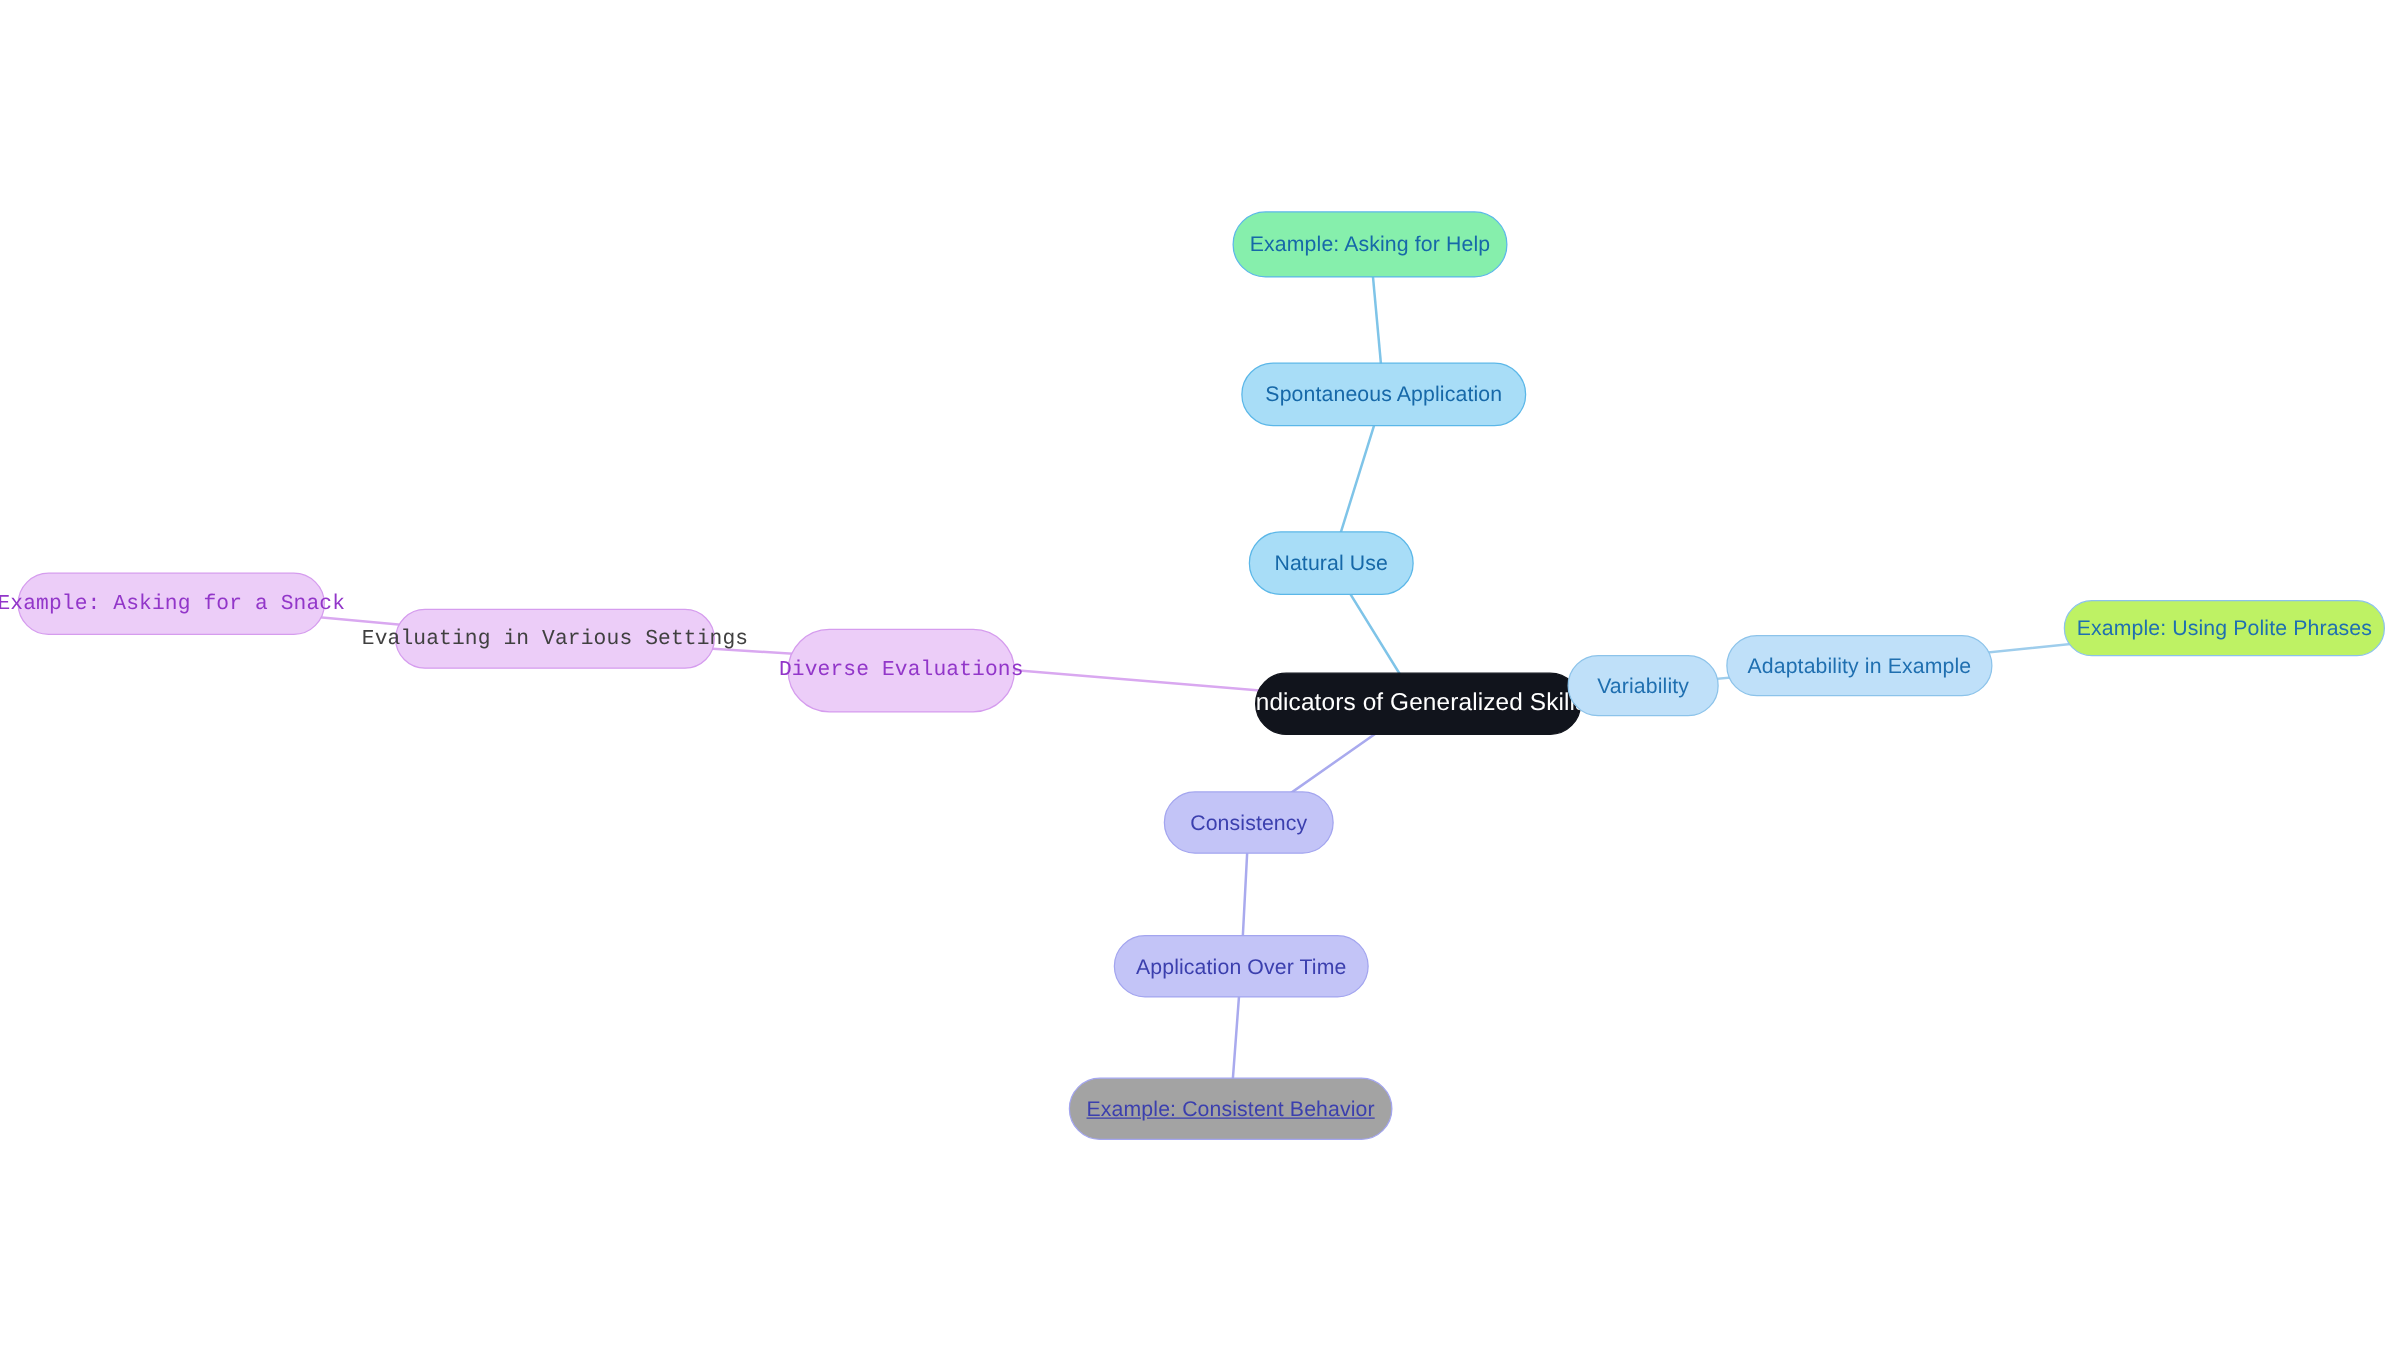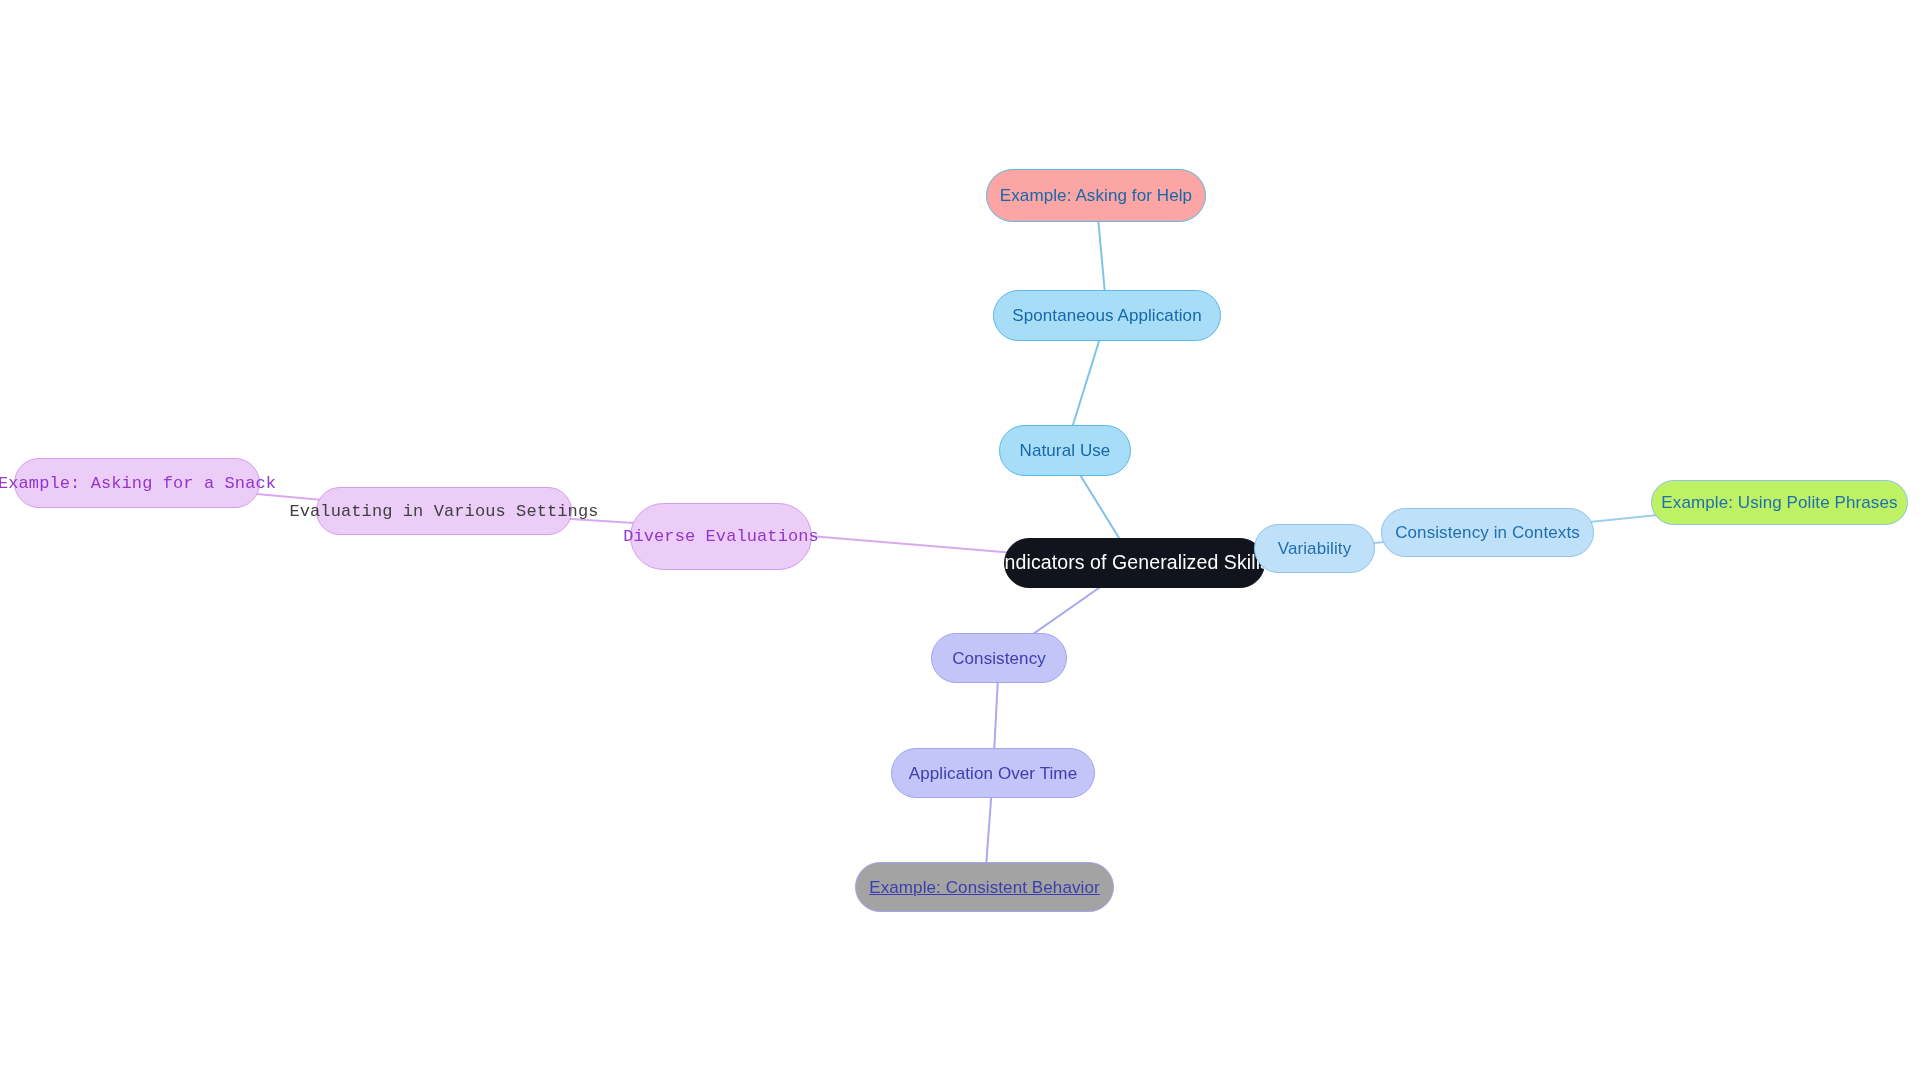--- a/index.html
+++ b/index.html
@@ -97,28 +97,28 @@
   <div id="nodes">
       <div class="node n-root" style="left: 1004px; top: 538px; width: 261px; height: 50px; background: rgb(17, 20, 28); color: rgb(255, 255, 255); font-size: 19.5px;">
         <span class="node-label">Indicators of Generalized Skills</span>
       </div>
       <div class="node b-blue" style="left: 999px; top: 425px; width: 132px; height: 51px; background: rgb(168, 221, 247); border-color: rgb(91, 183, 232); color: rgb(22, 104, 168); font-size: 17px;">
         <span class="node-label">Natural Use</span>
       </div>
       <div class="node b-blue" style="left: 993px; top: 290px; width: 228px; height: 51px; background: rgb(168, 221, 247); border-color: rgb(91, 183, 232); color: rgb(22, 104, 168); font-size: 17px; align-items: center;">
         <span class="node-label">Spontaneous Application</span>
       </div>
-      <div class="node b-blue" style="left: 986px; top: 169px; width: 220px; height: 53px; background: #fca5a5; border-color: rgb(91, 183, 232); color: rgb(22, 104, 168); font-size: 17px;">
+      <div class="node b-blue" style="left: 986px; top: 169px; width: 220px; height: 53px; background: #86efac; border-color: rgb(91, 183, 232); color: rgb(22, 104, 168); font-size: 17px;">
         <span class="node-label">Example: Asking for Help</span>
       </div>
       <div class="node b-blue-soft" style="left: 1254px; top: 524px; width: 121px; height: 49px; background: rgb(191, 224, 249); border-color: rgb(140, 195, 234); color: rgb(31, 111, 176); font-size: 17px;">
         <span class="node-label">Variability</span>
       </div>
       <div class="node b-blue-soft" style="left: 1381px; top: 508px; width: 213px; height: 49px; background: rgb(191, 224, 249); border-color: rgb(140, 195, 234); color: rgb(31, 111, 176); font-size: 17px;">
-        <span class="node-label">Consistency in Contexts</span>
+        <span class="node-label">Adaptability in Example</span>
       </div>
       <div class="node b-blue-soft" style="left: 1651px; top: 480px; width: 257px; height: 45px; background: #bef264; border-color: rgb(140, 195, 234); color: rgb(31, 111, 176); font-size: 17px;">
         <span class="node-label">Example: Using Polite Phrases</span>
       </div>
       <div class="node b-purple" style="left: 931px; top: 633px; width: 136px; height: 50px; background: rgb(195, 196, 247); border-color: rgb(163, 165, 239); color: rgb(59, 63, 174); font-size: 17px;">
         <span class="node-label">Consistency</span>
       </div>
       <div class="node b-purple" style="left: 891px; top: 748px; width: 204px; height: 50px; background: rgb(195, 196, 247); border-color: rgb(163, 165, 239); color: rgb(59, 63, 174); font-size: 17px;">
         <span class="node-label">Application Over Time</span>
       </div>

